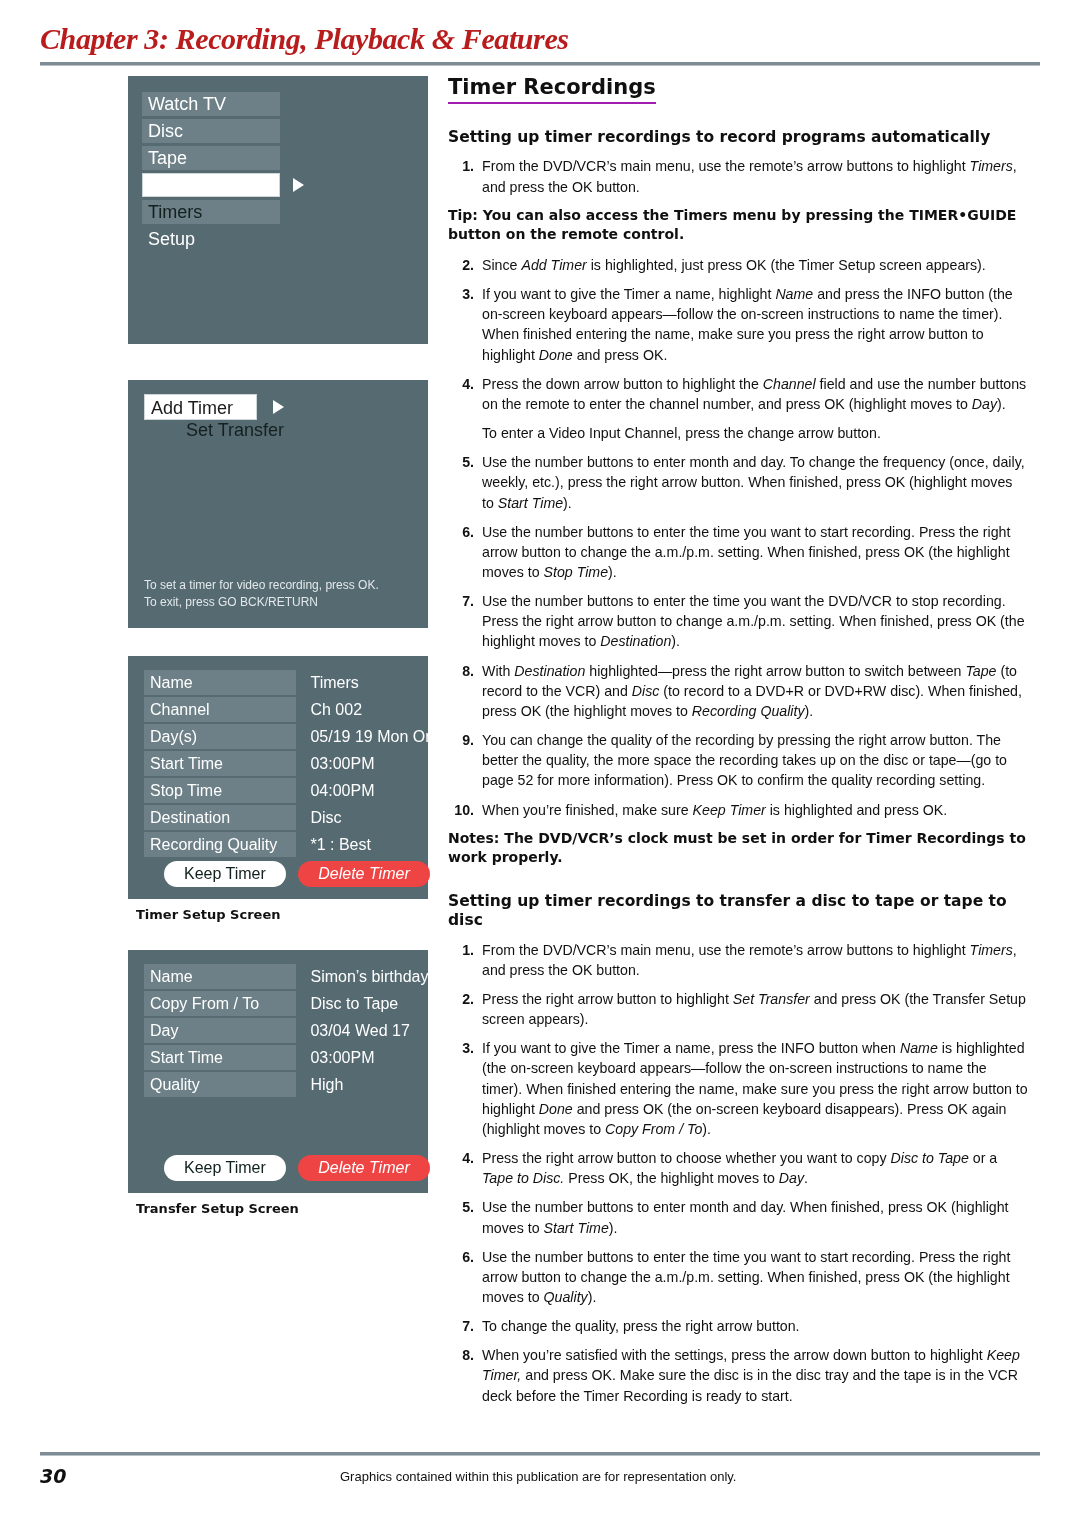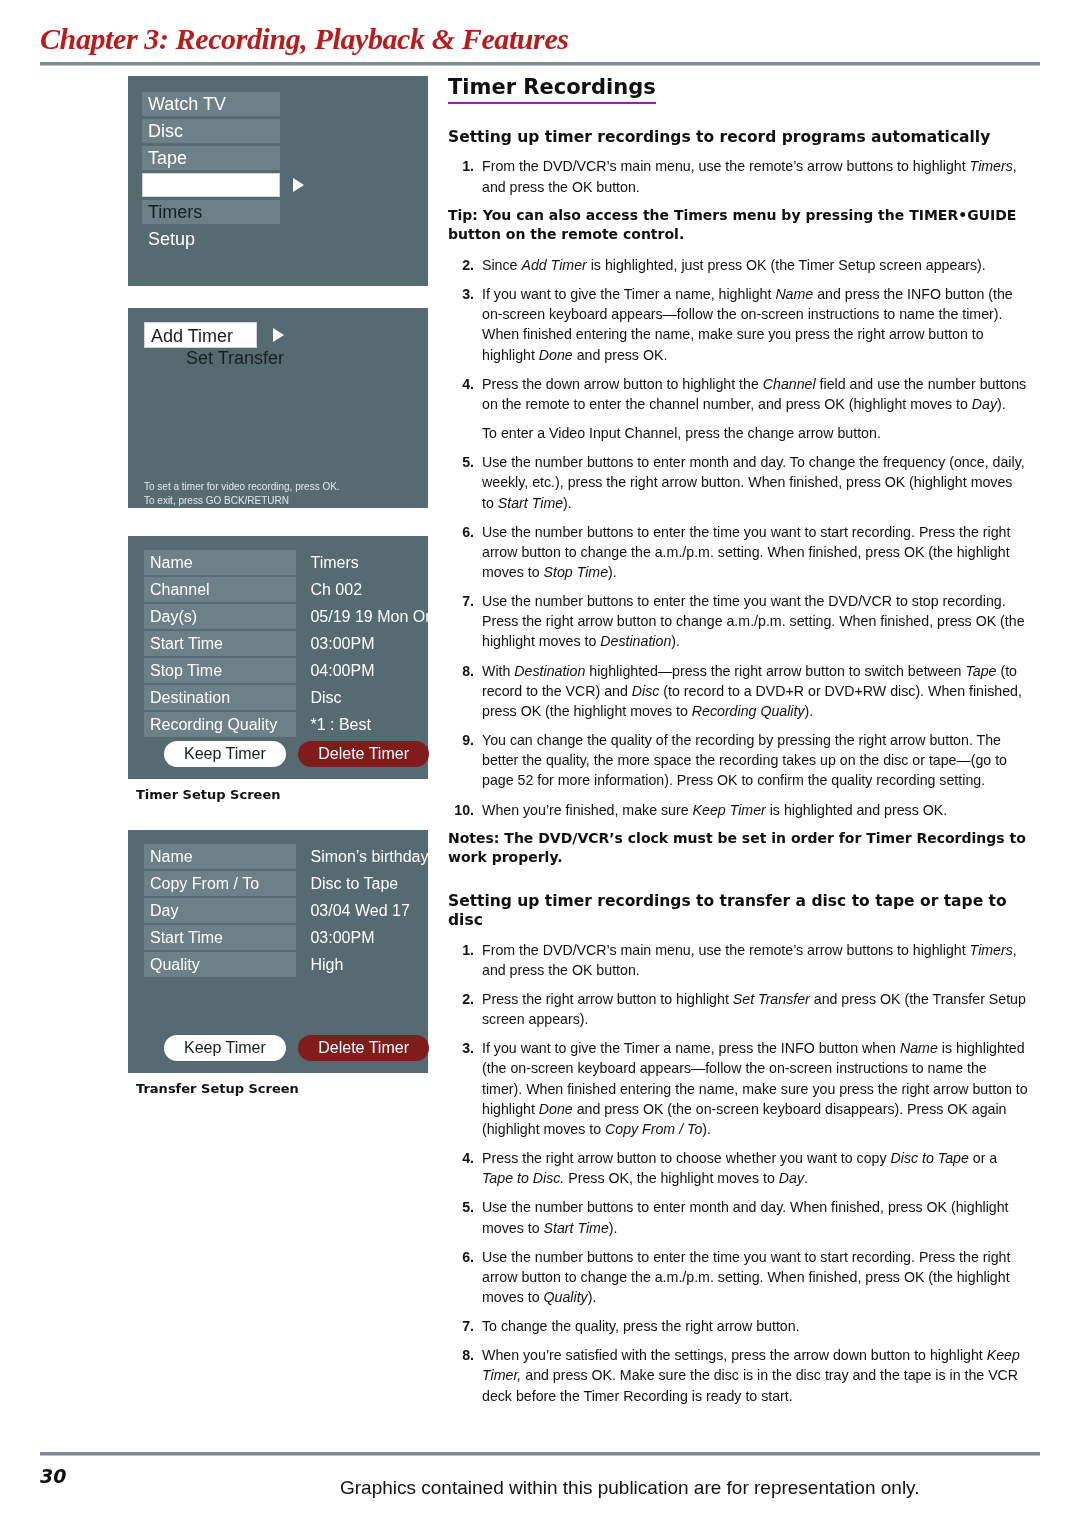--- a/index.html
+++ b/index.html
@@ -60,21 +60,21 @@
     width: 580px;
   }
 
   
   .osd {
     background: #566a71;
     position: relative;
     box-sizing: border-box;
   }
   .osd-menu {
-    height: 210px;
+    height: 268px;
     padding: 16px 0 0 14px;
   }
   .menu-row {
     position: relative;
     height: 24px;
     margin-bottom: 3px;
   }
   .menu-cell {
     display: inline-block;
     width: 138px;
@@ -103,22 +103,22 @@
     margin-left: 9px;
     width: 0;
     height: 0;
     border-left: 11px solid #ffffff;
     border-top: 7px solid transparent;
     border-bottom: 7px solid transparent;
   }
 
   
   .osd-timers {
-    margin-top: 22px;
-    height: 200px;
+    margin-top: 36px;
+    height: 248px;
     padding: 14px 0 0 16px;
   }
   .addtimer-row {
     position: relative;
     height: 26px;
   }
   .addtimer-box {
     display: inline-block;
     width: 113px;
     height: 26px;
@@ -144,22 +144,22 @@
   .set-transfer {
     display: inline-block;
     vertical-align: middle;
     margin-left: 42px;
     font-size: 18px;
     color: #16211f;
   }
   .osd-help {
     position: absolute;
     left: 16px;
-    bottom: 0;
-    font-size: 10px;
+    bottom: 17px;
+    font-size: 12px;
     line-height: 1.42;
     color: #e3e9eb;
   }
 
   
   .osd-setup {
     margin-top: 28px;
     padding: 14px 0 12px 16px;
   }
   .setup-row {
@@ -204,23 +204,24 @@
     font-size: 16px;
     text-align: center;
     min-width: 100px;
     box-sizing: border-box;
   }
   .pill.keep {
     background: #ffffff;
     color: #10201f;
   }
   .pill.delete {
-    background: #7f1d1d;
+    background: #ef4444;
     color: #ffffff;
     margin-left: 8px;
+    font-style: italic;
   }
   .fig-caption {
     margin-top: 8px;
     margin-left: 8px;
     font-size: 13px;
     font-weight: bold;
     color: #111111;
     font-family: "DejaVu Sans", sans-serif;
   }
 
@@ -314,22 +315,22 @@
     top: 0;
     font-family: "DejaVu Sans", sans-serif;
     font-size: 19px;
     font-weight: bold;
     font-style: italic;
     color: #111111;
   }
   .footer-note {
     position: absolute;
     left: 300px;
-    top: 12px;
-    font-size: 19px;
+    top: 4px;
+    font-size: 13px;
     color: #111111;
     text-align: center;
   }
 </style>
 </head>
 <body>
 
 <div class="chapter-header">
   <div class="chapter-title">Chapter 3: Recording, Playback &amp; Features</div>
   <div class="header-rule"></div>

